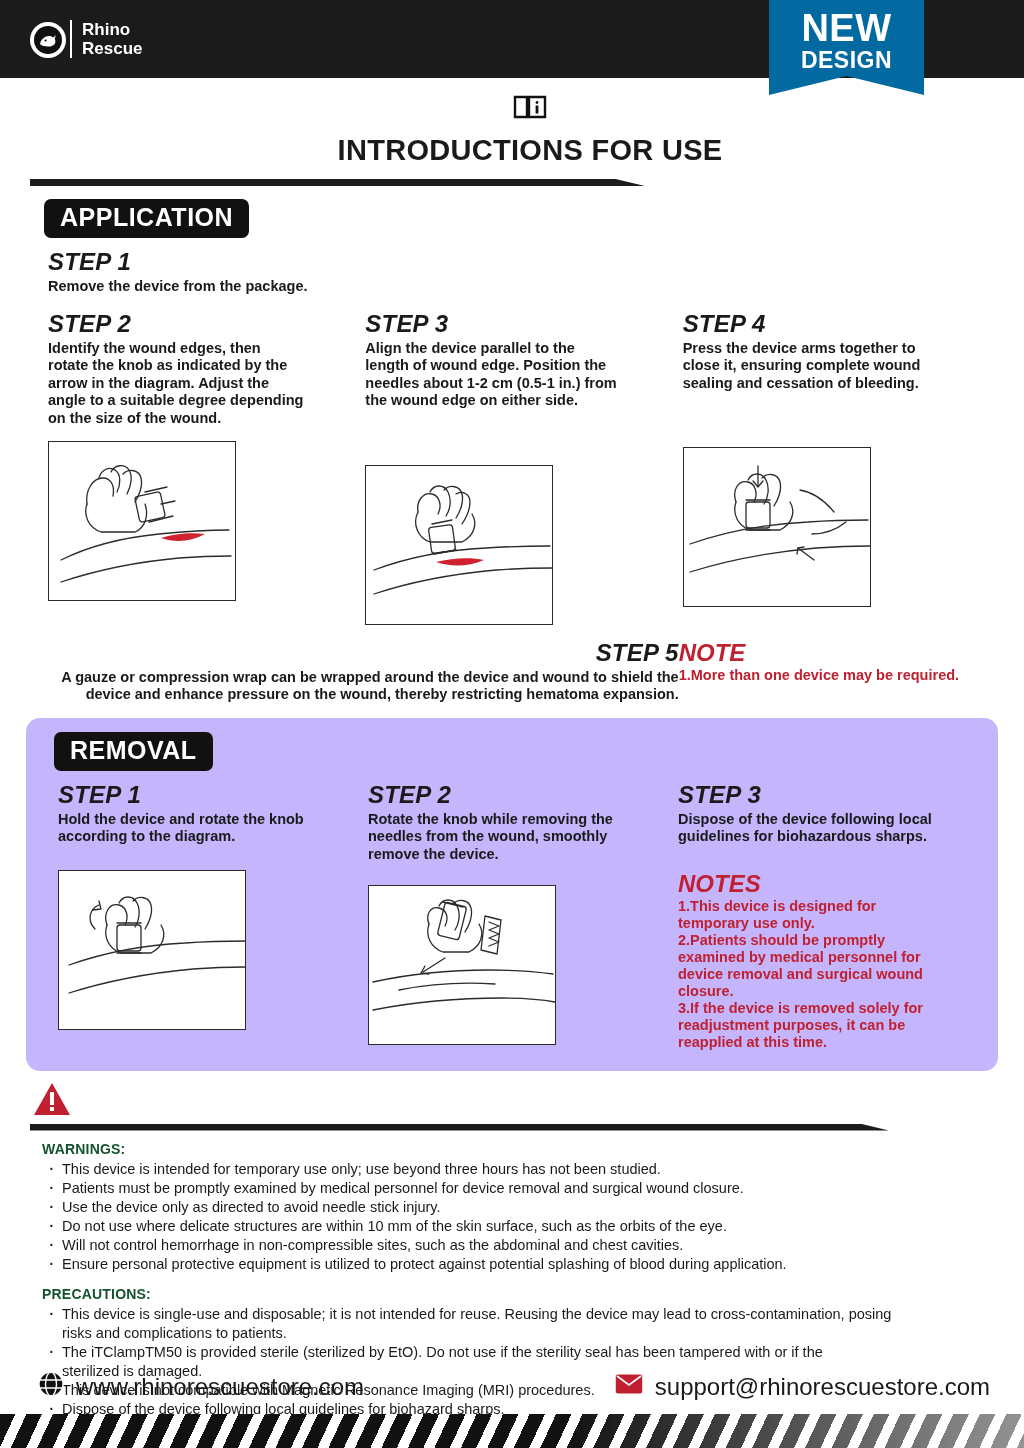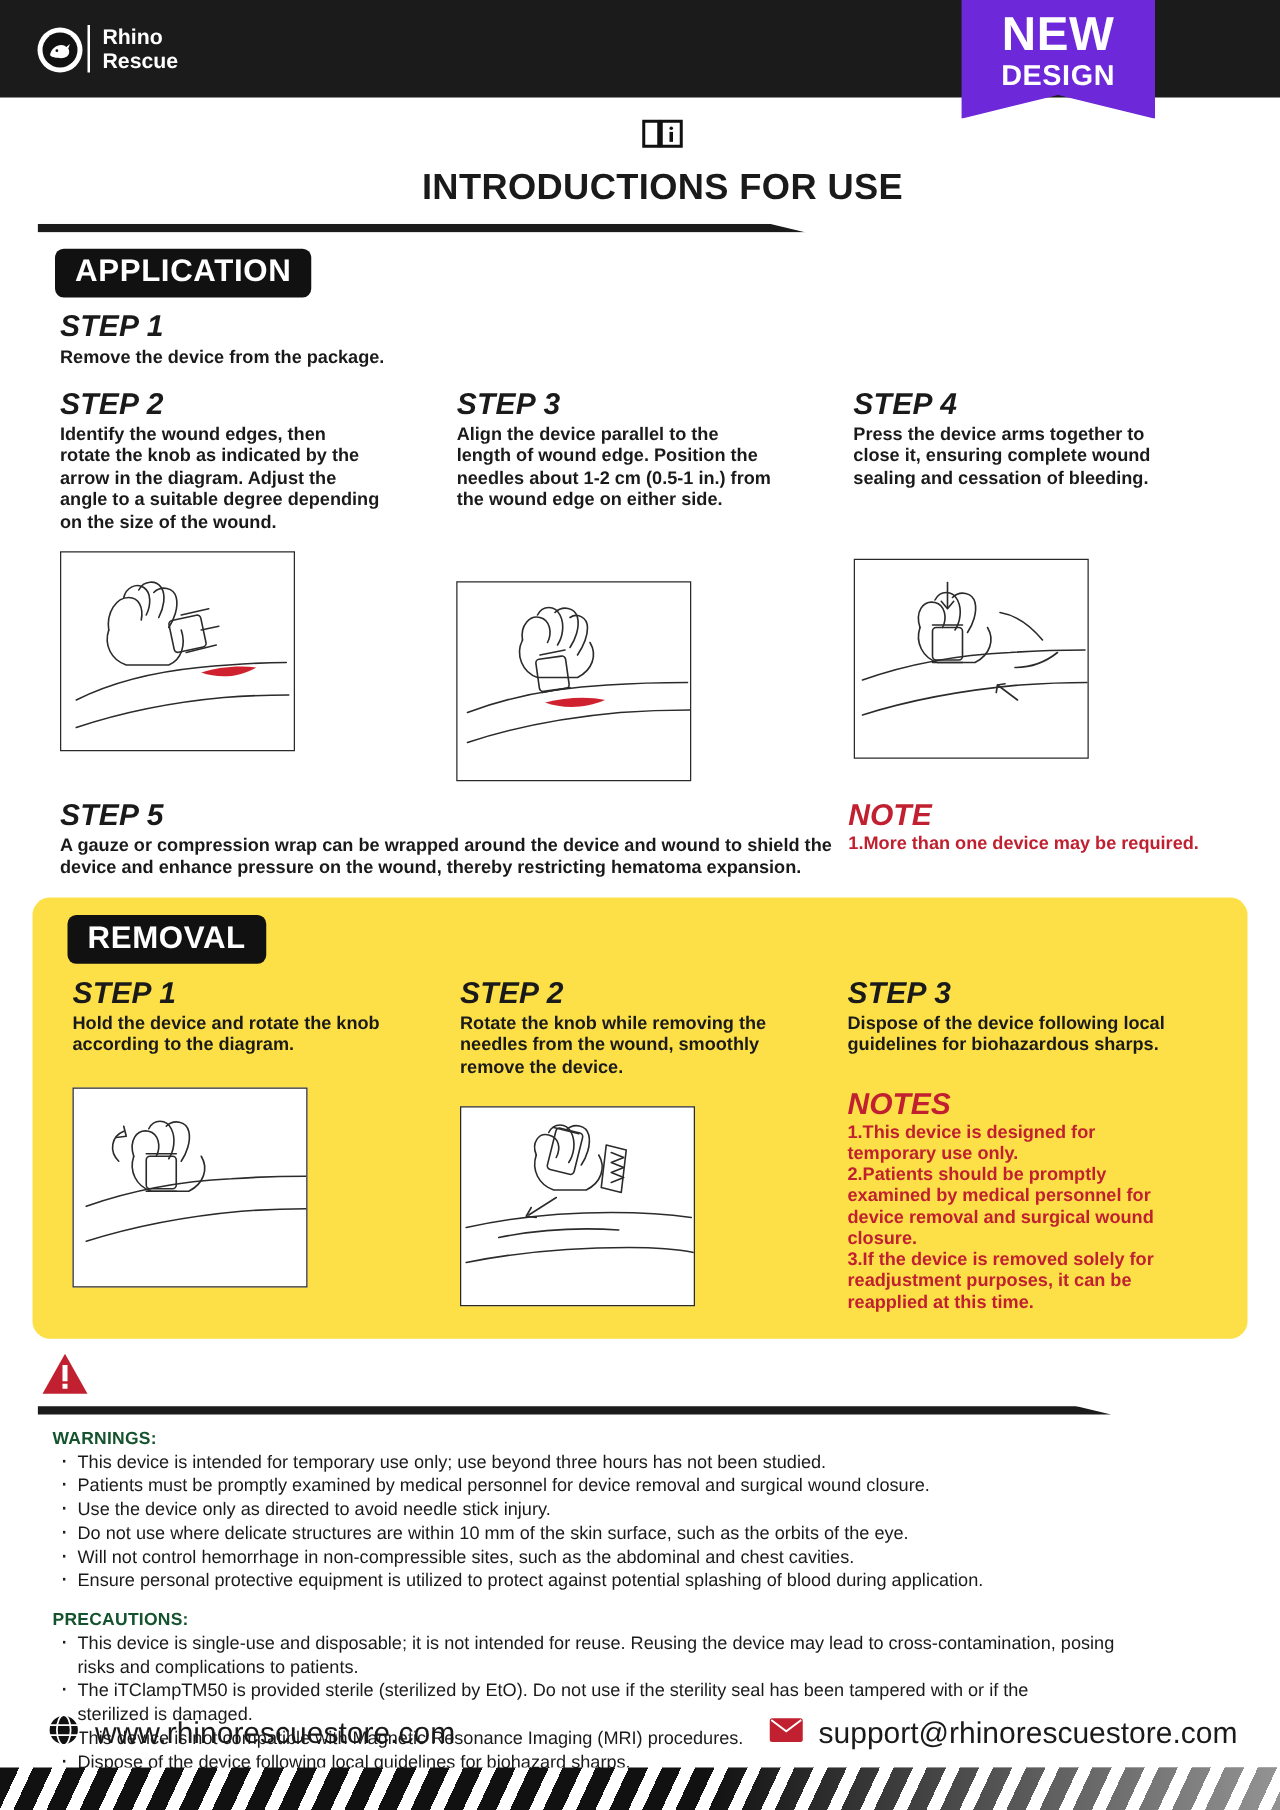--- a/index.html
+++ b/index.html
@@ -35,21 +35,21 @@
     font-weight:bold;
     font-size:17px;
     line-height:19px;
     border-left:2px solid #ffffff;
     padding-left:10px;
   }
   .badge-new {
     position:absolute;
     right:100px; top:0;
     width:155px; height:95px;
-    background:#6d28d9;
+    background:#0369a1;
     color:#ffffff;
     text-align:center;
     clip-path:polygon(0 0, 100% 0, 100% 100%, 50% 80%, 0 100%);
     padding-top:8px;
   }
   .badge-new .l1 { font-size:38px; font-weight:bold; letter-spacing:0.5px; line-height:40px;}
   .badge-new .l2 { font-size:23px; font-weight:bold; letter-spacing:0.5px; line-height:24px;}
 
   
   .title-row {
@@ -125,21 +125,21 @@
     color:#c0202f;
     font-size:14.5px;
     font-weight:600;
     line-height:17px;
     margin:0;
   }
 
   
   .removal-panel {
     margin:14px 26px 0 26px;
-    background:#fde047;
+    background:#c4b5fd;
     border-radius:14px;
     padding:14px 16px 20px 0;
   }
 
   
   .warn-icon-row { padding:10px 0 0 32px; }
   .warn-tri {
     width:40px; height:36px;
   }
   .warn-rule { position:relative; height:14px; }
@@ -308,21 +308,21 @@
               <path d="M69 33 l5 6 l5 -6"></path>
             <path d="M130 112 l-16 -12"></path>
               <path d="M113 106 l1 -6 l6 -1"></path>
           </g>
         </svg>
       </div>
     </div>
   </div>
 
   <div style="display:flex; padding-left:18px; margin-top:14px;">
-    <div style="width:640px;">
+    <div style="width:640px;text-align:right;">
       <div class="step-title">STEP 5</div>
       <p class="step-body">A gauze or compression wrap can be wrapped around the device and wound to shield the device and enhance pressure on the wound, thereby restricting hematoma expansion.</p>
     </div>
     <div style="width:320px;">
       <div class="note-title">NOTE</div>
       <p class="note-line">1.More than one device may be required.</p>
     </div>
   </div>
 </div>
 

